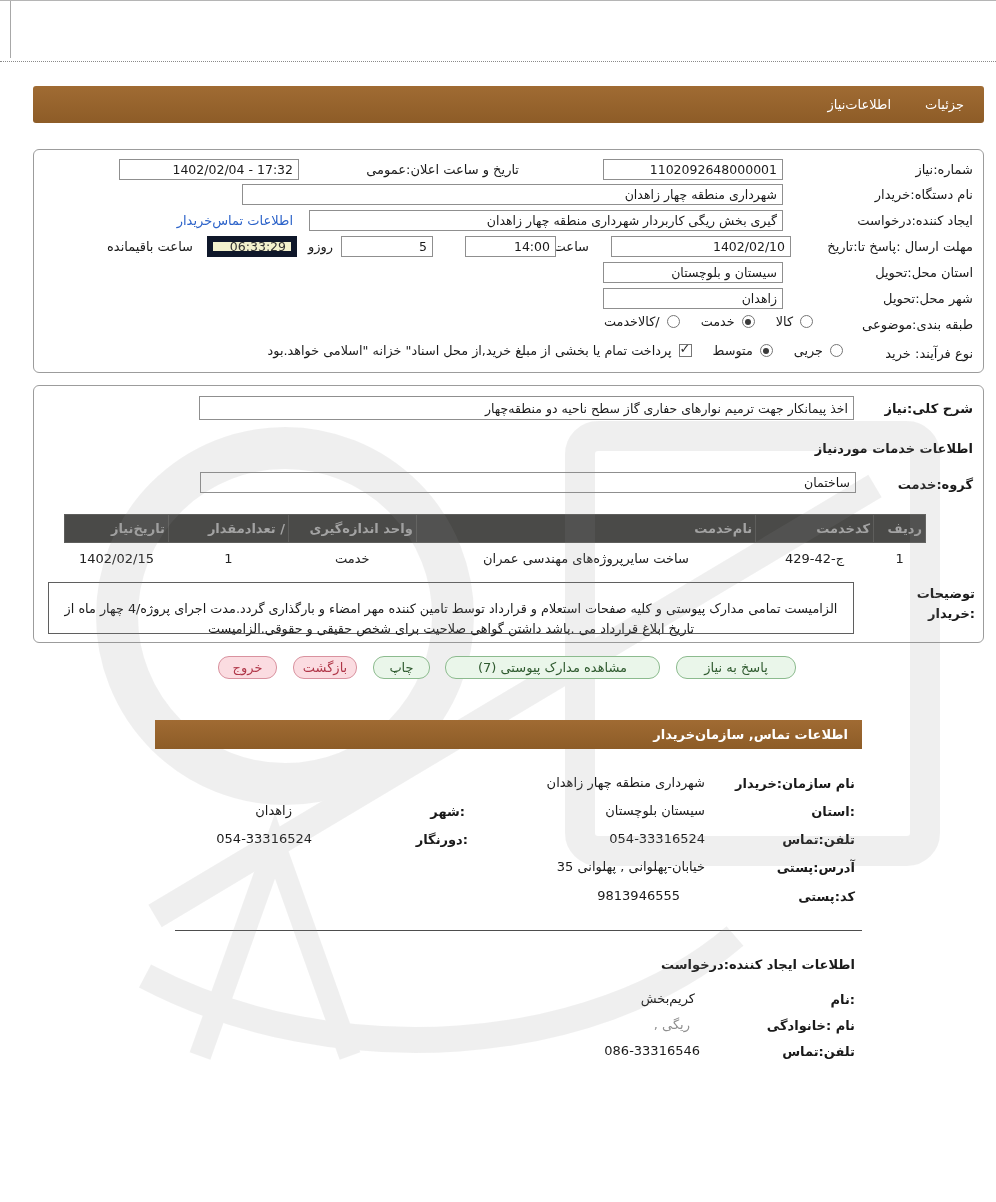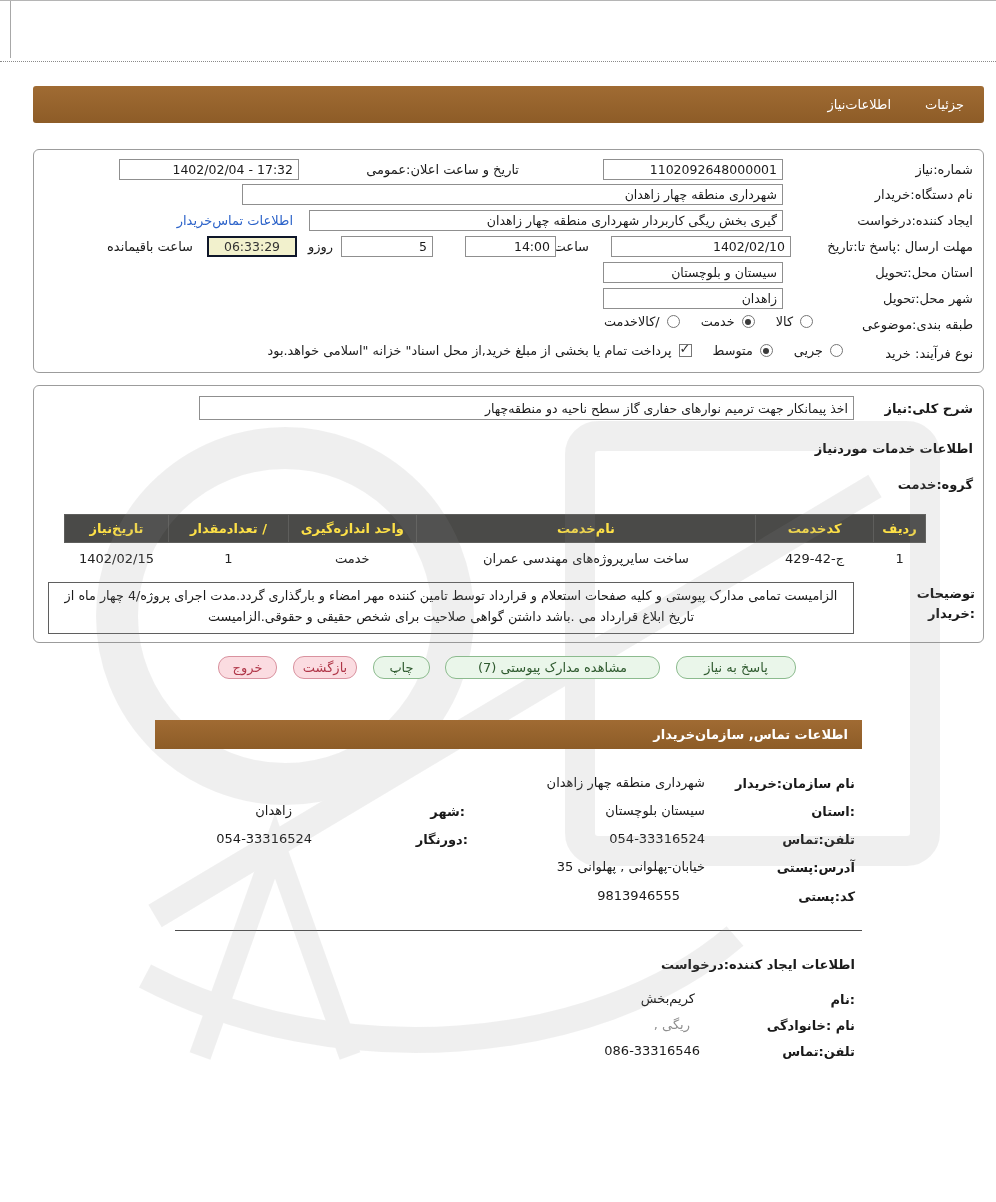--- a/index.html
+++ b/index.html
@@ -14,35 +14,35 @@
   .tabbar{position:absolute;left:33px;top:85px;width:951px;height:37px;
     background:linear-gradient(#a06b33,#8d5c27);border-radius:3px;
     display:flex;align-items:center;gap:34px;padding:0 20px;color:#fff;font-size:13px}
   .tab{cursor:pointer;white-space:nowrap}
   .panel{position:absolute;left:33px;width:951px;border:1px solid #9c9c9c;border-radius:6px;background:#fff}
   .lbl{position:absolute;white-space:nowrap;line-height:21px}
   .b{font-weight:bold}
   .inp{position:absolute;height:21px;border:1px solid #8f8f8f;background:#fff;
     display:flex;align-items:center;padding:0 5px;font-size:12.5px;white-space:nowrap;overflow:hidden}
   .num{direction:ltr;unicode-bidi:embed}
-  .count{background:#f2f1cd;border:2px solid #0f172a;justify-content:center;color:#333}
+  .count{background:#f2f1cd;border:6px solid #0f172a;color:#333}
   .link{color:#2b62c9;cursor:pointer}
   .radio-row{position:absolute;display:flex;align-items:center;gap:7px;font-size:12.8px}
   .radio{width:13px;height:13px;border:1px solid #767676;border-radius:50%;background:#fff;position:relative;flex:none;cursor:pointer}
   .radio.sel::after{content:"";position:absolute;left:2.5px;top:2.5px;width:6px;height:6px;border-radius:50%;background:#3a3a3a}
   .cbx{width:13px;height:13px;border:1px solid #767676;background:#fff;position:relative;flex:none;cursor:pointer}
   .cbx.checked::after{content:"\2713";position:absolute;left:0;top:-4px;font-size:13px;font-weight:bold;color:#2a2a2a}
   .opt{margin-left:14px;white-space:nowrap}
   .table-wrap{position:absolute;right:57px;top:128px;width:862px}
   table{border-collapse:collapse;width:100%;font-size:13px}
-  th{background:#4a4a48;color:#fde047;font-weight:bold;padding:6px 3px;border:1px solid #5e5e5c;text-align:center}
+  th{background:#4a4a48;color:#a3a3a3;font-weight:bold;padding:6px 3px;border:1px solid #5e5e5c;text-align:right}
   td{padding:8px 3px;text-align:center;color:#222;background:#fff}
   .notes-lbl{position:absolute;right:8px;top:198px;width:84px;font-weight:bold;line-height:1.5;text-align:right}
   .notes-box{position:absolute;right:129px;top:196px;width:806px;height:52px;border:1px solid #5f5f5f;
-    display:flex;align-items:flex-end;justify-content:center;text-align:center;font-size:12.8px;line-height:1.6;padding:6px 8px}
+    display:flex;align-items:flex-start;justify-content:center;text-align:center;font-size:12.8px;line-height:1.6;padding:16px 8px}
   .btn{position:absolute;top:655px;height:23px;display:flex;align-items:center;justify-content:center;
     border-radius:11px;font-size:13px;cursor:pointer;white-space:nowrap}
   .btn.green{background:#eaf6ea;border:1px solid #8cbb8e;color:#2f5a2f}
   .btn.pink{background:#fbdce1;border:1px solid #d9929f;color:#b03648}
   .section-bar{position:absolute;left:155px;top:719px;width:707px;height:29px;
     background:linear-gradient(#a06b33,#8d5c27);color:#fff;font-weight:bold;
     display:flex;align-items:center;padding:1px 14px;font-size:13px}
   .val{position:absolute;white-space:nowrap;line-height:20px}
   .faded{color:#8f8f8f}
   .divider{position:absolute;left:175px;top:929px;width:687px;border-top:1px solid #4d4d4d}
@@ -132,20 +132,23 @@
 <div class="panel" style="top:384px;height:258px">
 
   <span class="lbl b" style="top:12px;right:10px">شرح کلی:نیاز</span>
   <div class="inp" style="top:10px;right:129px;width:655px;height:24px">
       <span>اخذ پیمانکار جهت ترمیم نوارهای حفاری گاز سطح ناحیه دو منطقه‌چهار</span>
     </div>
 
   <span class="lbl b" style="top:52px;right:10px">اطلاعات خدمات موردنیاز</span>
 
   <span class="lbl b" style="top:88px;right:10px">گروه:خدمت</span>
+  <div class="inp" style="top:86px;right:127px;width:656px">
+      <span>ساختمان</span>
+    </div>
 
   <div class="table-wrap">
     <table>
       <colgroup>
         <col style="width:52px">
           <col style="width:118px">
           <col style="width:340px">
         <col style="width:128px">
           <col style="width:120px">
           <col style="width:104px">

